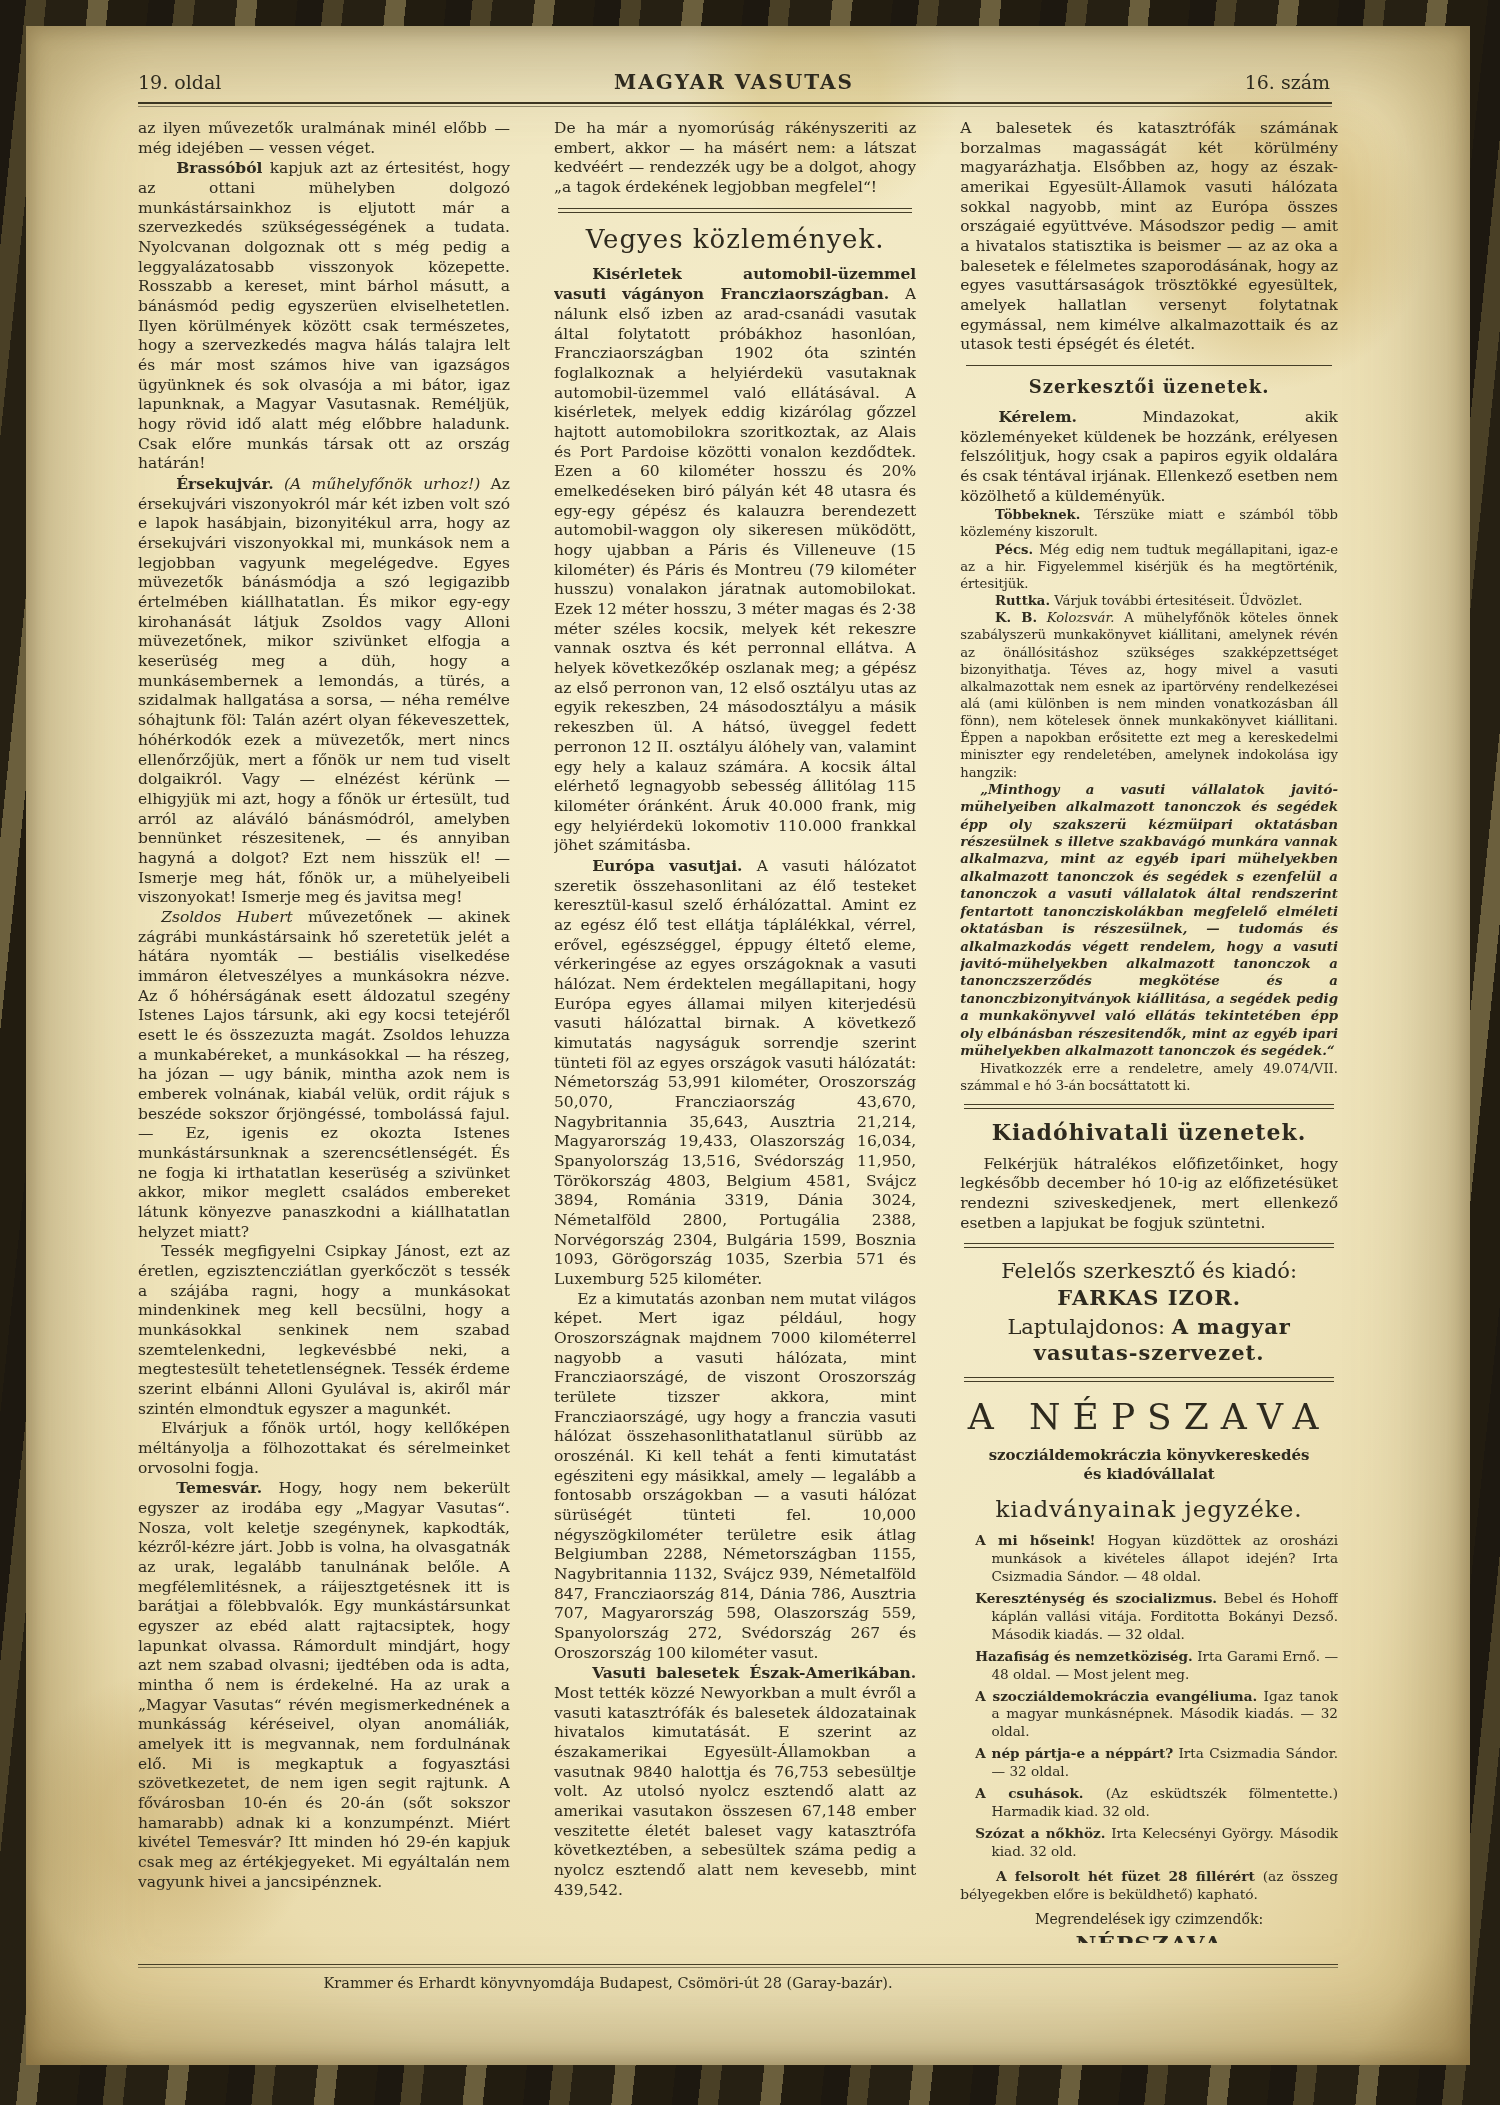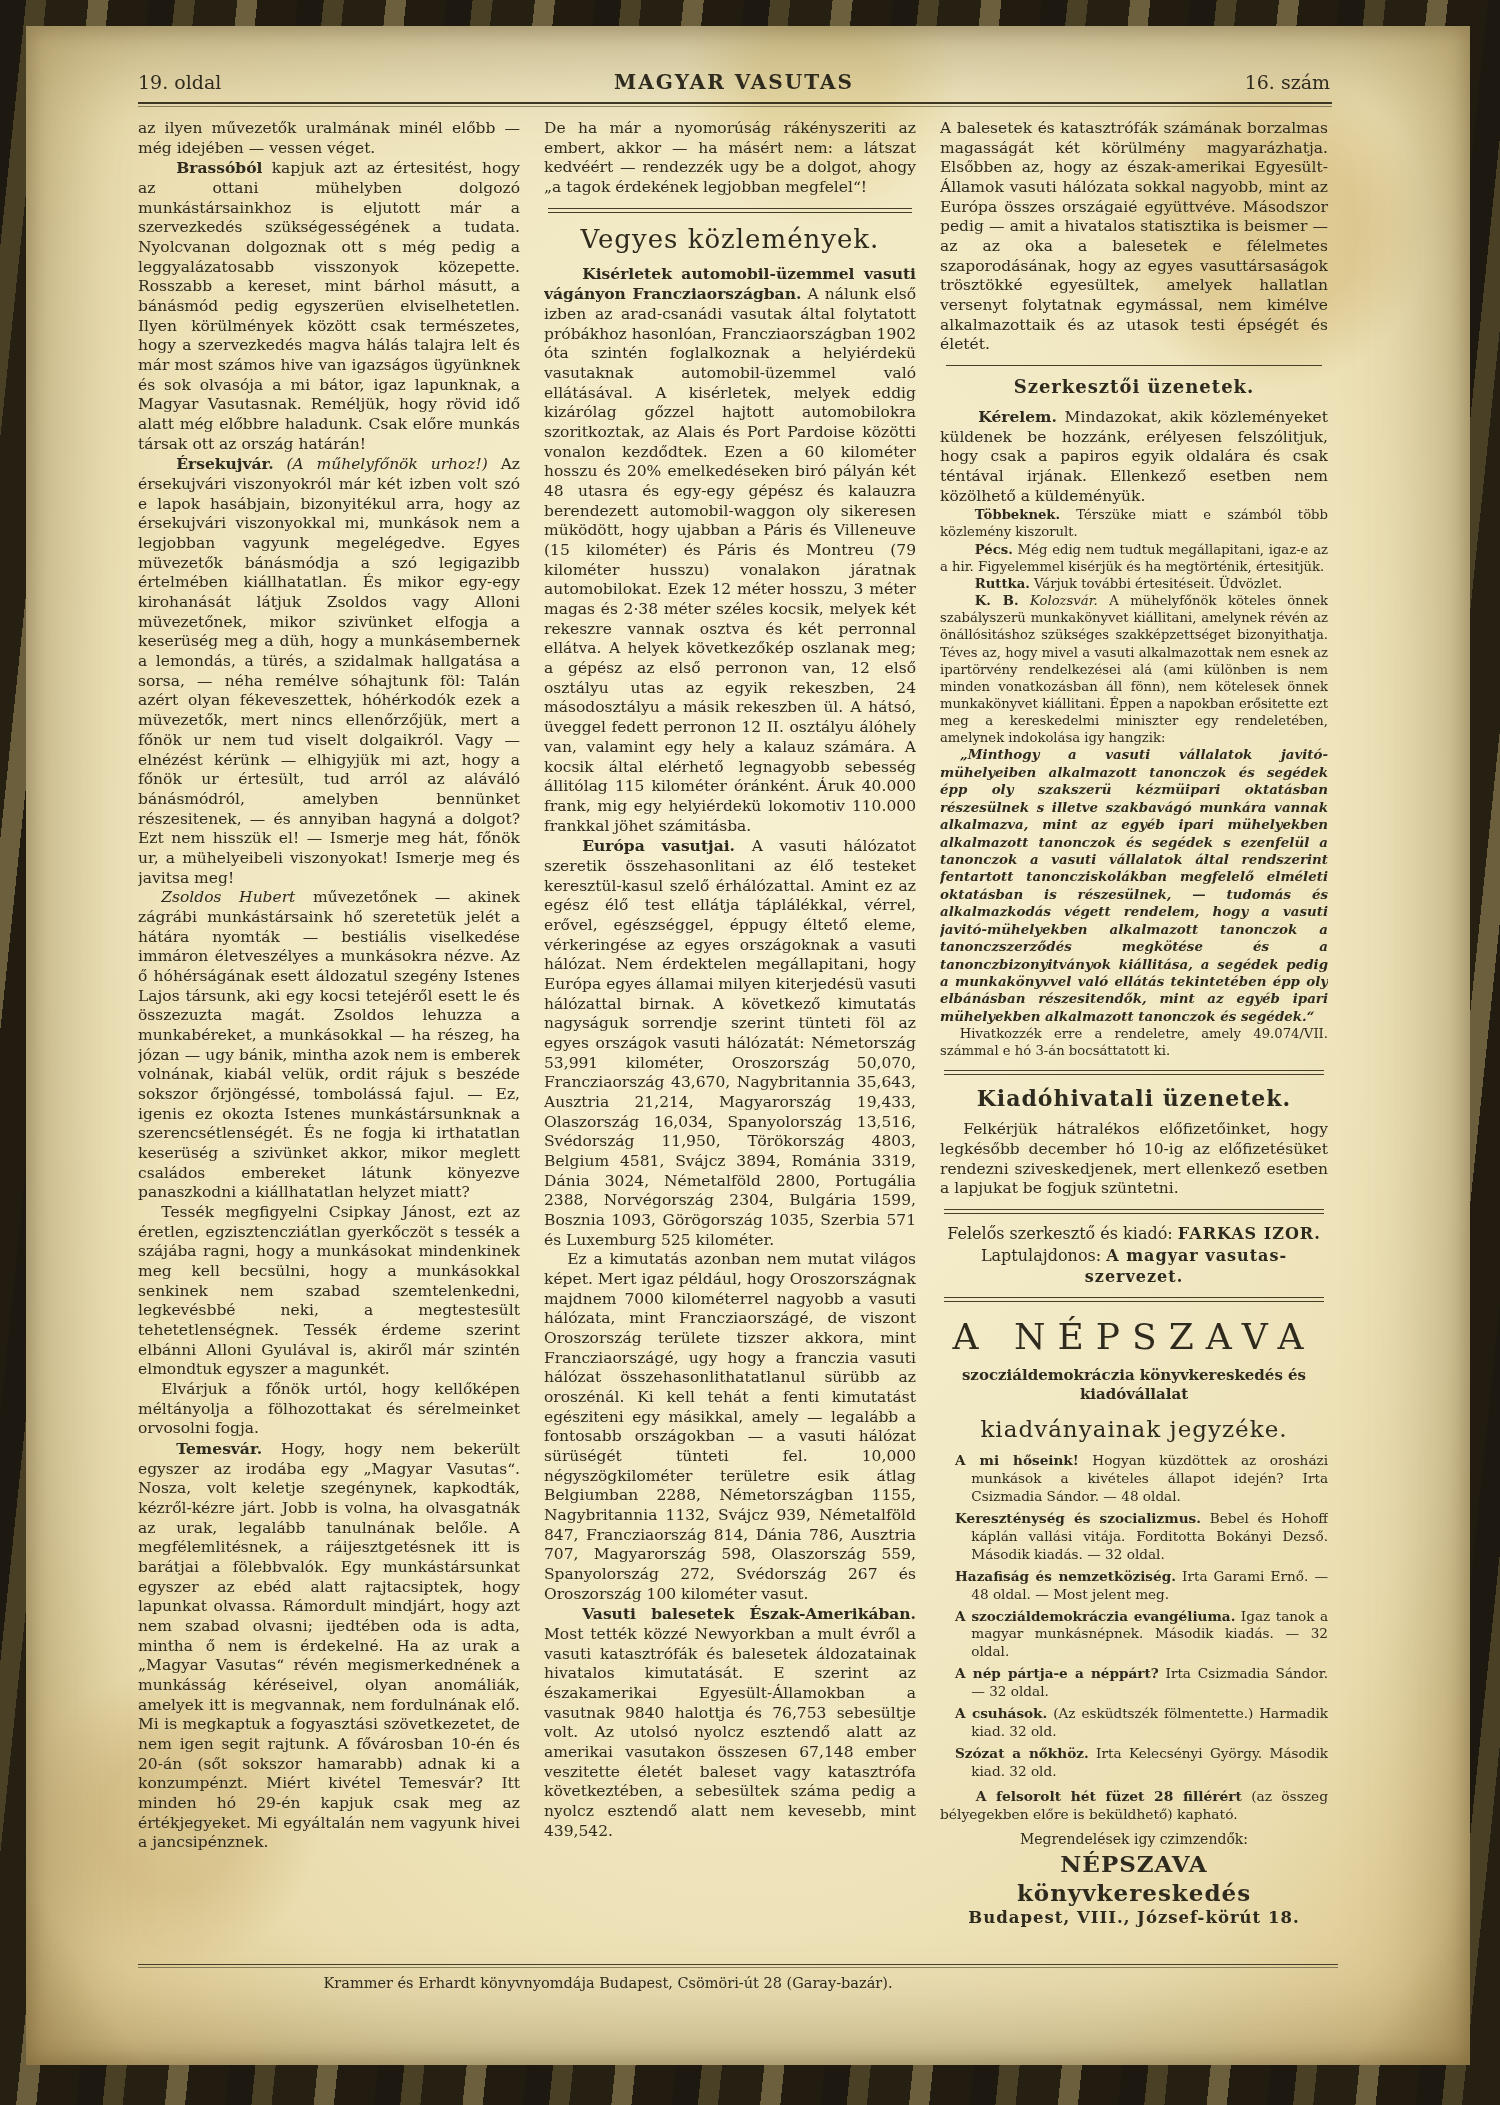--- a/index.html
+++ b/index.html
@@ -23,37 +23,37 @@
   }
   .hdr{
     display:flex;align-items:baseline;
     padding:44px 140px 6px 112px;
   }
   .hdr .pageno{width:300px;font-size:19px;}
   .hdr .masthead{flex:1;text-align:center;font-size:20px;letter-spacing:2px;font-weight:600;}
   .hdr .issue{width:300px;text-align:right;font-size:19px;}
   .hdr-rule{margin:2px 138px 0 112px;border-top:2.5px solid #3c3622;border-bottom:1px solid rgba(60,54,34,.55);height:2px;}
 
-  .columns{display:flex;gap:24px;padding:12px 132px 0 112px;}
+  .columns{display:flex;gap:44px;padding:12px 132px 0 112px;}
   .col{width:382px;height:1824px;overflow:hidden;font-size:15.5px;line-height:1.27;text-align:justify;}
   .col-2{width:372px;}
   .col-3{width:388px;}
   p{margin:0;text-indent:1.5em;}
   p.noindent{text-indent:0;}
   .lead-b{font-weight:bold;margin-left:15px;}
   .lead-i{font-style:italic;}
   .small{font-size:13.2px;line-height:1.3;}
   .quote{font-size:13.4px;line-height:1.3;font-style:italic;font-weight:600;}
   .rule-1{border-top:1.5px solid #443d27;margin:10px 6px;}
   .rule-2{border-top:1.5px solid #443d27;border-bottom:1px solid #443d27;height:3px;margin:10px 4px;}
   h2{margin:6px 0 8px;text-align:center;text-indent:0;font-weight:400;}
   .h-vegyes{font-size:26px;letter-spacing:1px;}
   .h-szerkesztoi{font-size:18px;font-weight:bold;letter-spacing:1px;}
   .h-kiado{font-size:22px;font-weight:bold;letter-spacing:1px;}
-  .imprint-line{text-align:center;text-indent:0;font-size:16px;margin:2px 0;}
+  .imprint-line{text-align:center;text-indent:0;font-size:21px;margin:2px 0;}
   .imprint-line .name{font-weight:bold;letter-spacing:1px;}
   .ad-title{font-size:36px;letter-spacing:12px;text-align:center;margin:12px 0 6px;font-weight:500;}
   .ad-sub{font-weight:bold;text-align:center;text-indent:0;font-size:15px;line-height:1.3;padding:0 20px;}
   .ad-list-title{font-size:23px;text-align:center;margin:10px 0 8px;letter-spacing:1px;}
   .ad-item{padding-left:2.3em;text-indent:-2.3em;font-size:13.6px;line-height:1.32;margin:4px 0;}
   .ad-closing{font-size:13.8px;line-height:1.32;margin-top:6px;}
   .ad-order{text-align:center;text-indent:0;font-size:14px;margin-top:8px;}
   .store-name{text-align:center;text-indent:0;font-size:23px;font-weight:bold;letter-spacing:1px;}
   .store-address{text-align:center;text-indent:0;font-size:16.5px;font-weight:bold;letter-spacing:1px;}
   .footer{position:absolute;left:112px;bottom:74px;width:1200px;}

